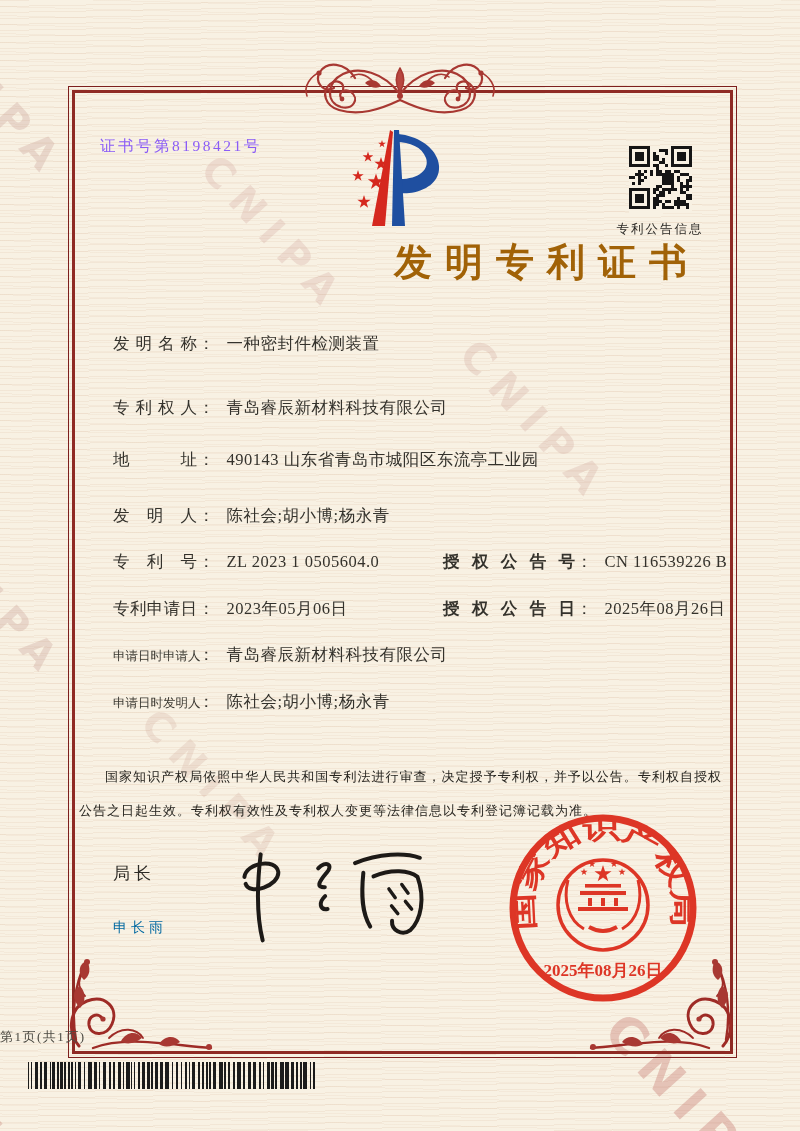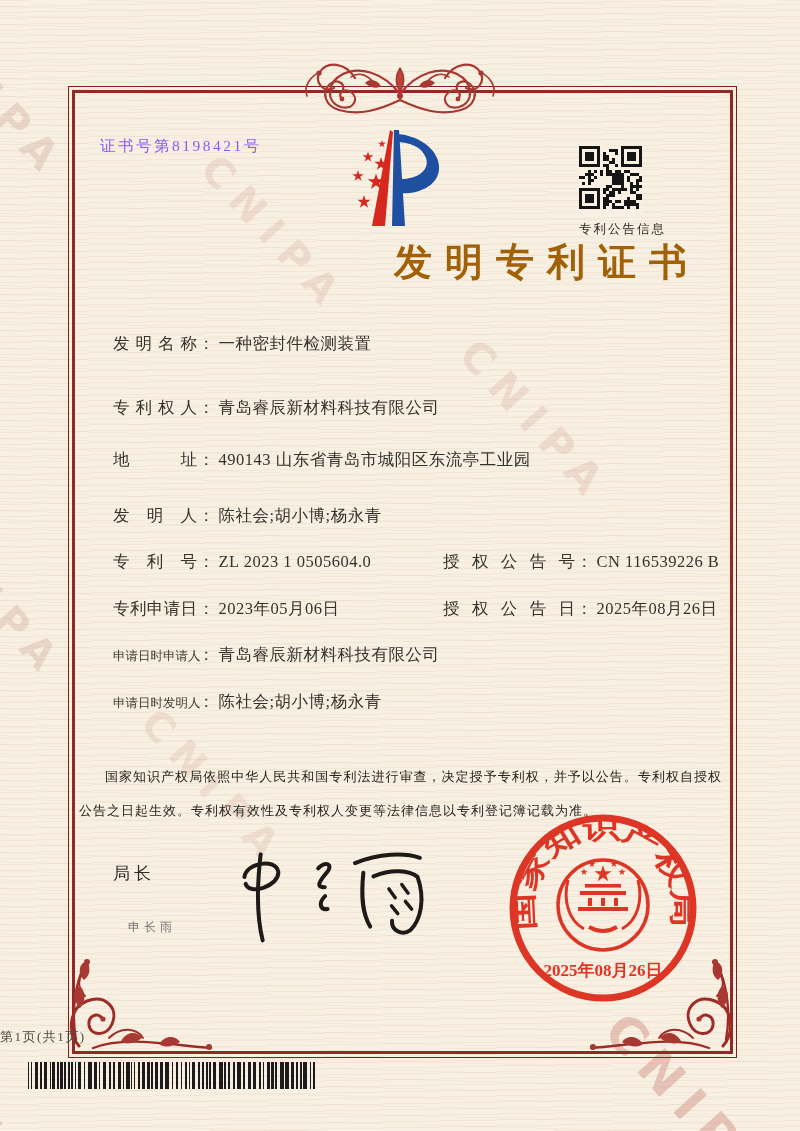--- a/index.html
+++ b/index.html
@@ -32,47 +32,47 @@
 
   .ornament-top { position:absolute; left:283px; top:52px; z-index:3; }
   .corner { position:absolute; z-index:3; }
   .corner-bl { left:63px;  top:946px; }
   .corner-br { left:587px; top:946px; transform:scaleX(-1); }
 
   
   .cert-no { position:absolute; left:100px; top:136px; font-size:15.5px; color:#8b5cf6;
              letter-spacing:2.5px; z-index:4; }
   .logo { position:absolute; left:330px; top:124px; z-index:4; }
-  .qr-wrap { position:absolute; left:579px; top:146px; width:96px; z-index:4; }
+  .qr-wrap { position:absolute; left:612px; top:146px; width:96px; text-align:center; z-index:4; }
   .qr-box { display:inline-block; background:#f8f1e3; }
   .qr-caption { margin-top:8px; font-size:12.5px; color:#2c2a26; letter-spacing:2px; }
 
   .title { position:absolute; left:100px; top:237px; width:600px; text-align:right;
            font-size:38px; font-weight:700; color:#a16207; letter-spacing:13px;
            padding-left:13px; z-index:4; }
 
   .row { position:absolute; left:113px; font-size:16.5px; color:#34322c;
          white-space:nowrap; z-index:4; }
   .row-r { left:443px; }
   .flabel { display:inline-block; width:84px; text-align:justify; text-align-last:justify;
             vertical-align:baseline; }
-  .flabel-wide { display:inline-block; width:132px; text-align:justify; text-align-last:justify; }
+  .flabel-wide { display:inline-block; width:132px; text-align:justify; text-align-last:justify;font-weight:bold; }
   .flabel-sm { display:inline-block; width:84px; font-size:12.5px; color:#3a3831;
                text-align:justify; text-align-last:justify; }
   .colon { margin:0 1px; }
-  .fval { margin-left:3px; letter-spacing:0.5px; }
+  .fval { margin-left:11px; letter-spacing:0.5px; }
   .r1 { top:333px; } .r2 { top:397px; } .r3 { top:449px; } .r4 { top:505px; }
   .r5 { top:551px; } .r6 { top:598px; } .r7 { top:644px; } .r8 { top:691px; }
 
   .legal { position:absolute; left:79px; top:760px; width:643px; font-size:13px;
            line-height:34px; color:#26241f; text-align:justify; text-indent:2em;
            letter-spacing:1px; z-index:4; }
 
   .signer-title { position:absolute; left:113px; top:862px; font-size:17px; color:#2d2b26; letter-spacing:4px; z-index:4; }
-  .signer-name  { position:absolute; left:128px; top:919px; font-size:12px; color:#737373; letter-spacing:4px; z-index:4; }
+  .signer-name  { position:absolute; left:113px; top:919px; font-size:14px; color:#0369a1; letter-spacing:4px; z-index:4; }
   .signature { position:absolute; left:222px; top:842px; z-index:4; }
 
   .seal { position:absolute; left:505px; top:810px; z-index:5; opacity:0.94; }
 
   .footer { position:absolute; left:0; top:1028px; width:800px; 
             font-size:13px; color:#4c4a43; letter-spacing:1.5px; z-index:4; }
   .barcode { position:absolute; left:28px; top:1062px; width:290px; height:27px; z-index:6;
              display:flex; align-items:stretch; }
   .barcode div { background:#1b1b1b; height:100%; }
 </style>

